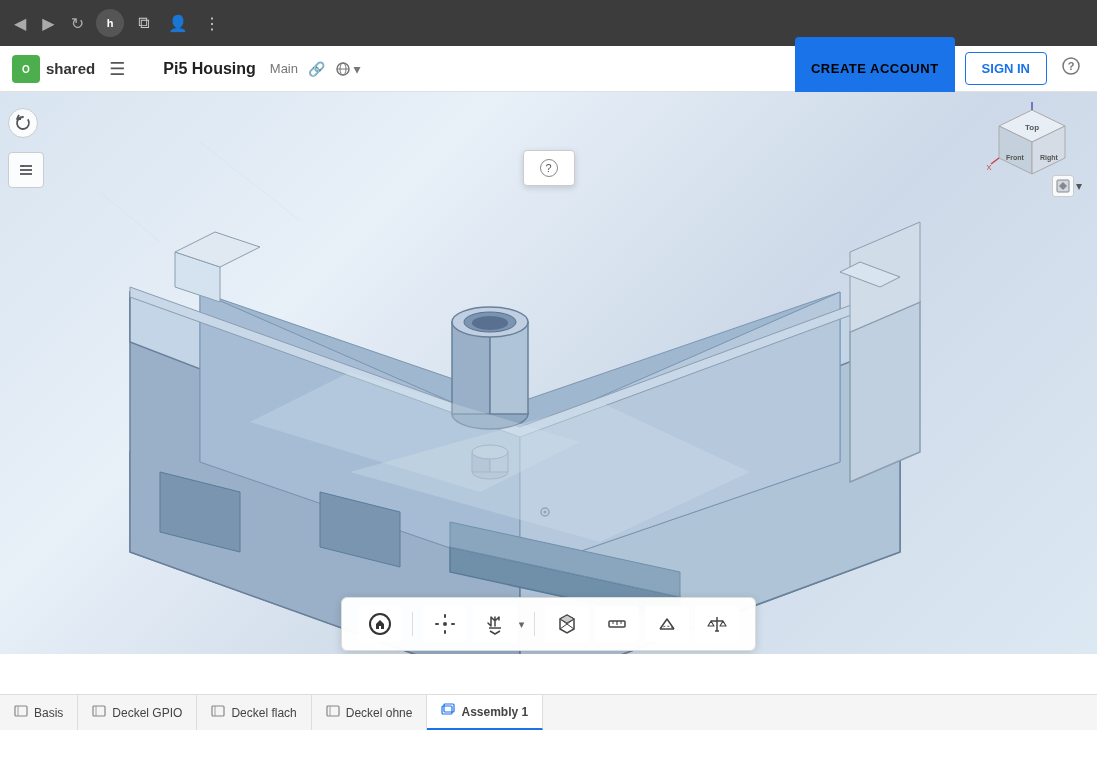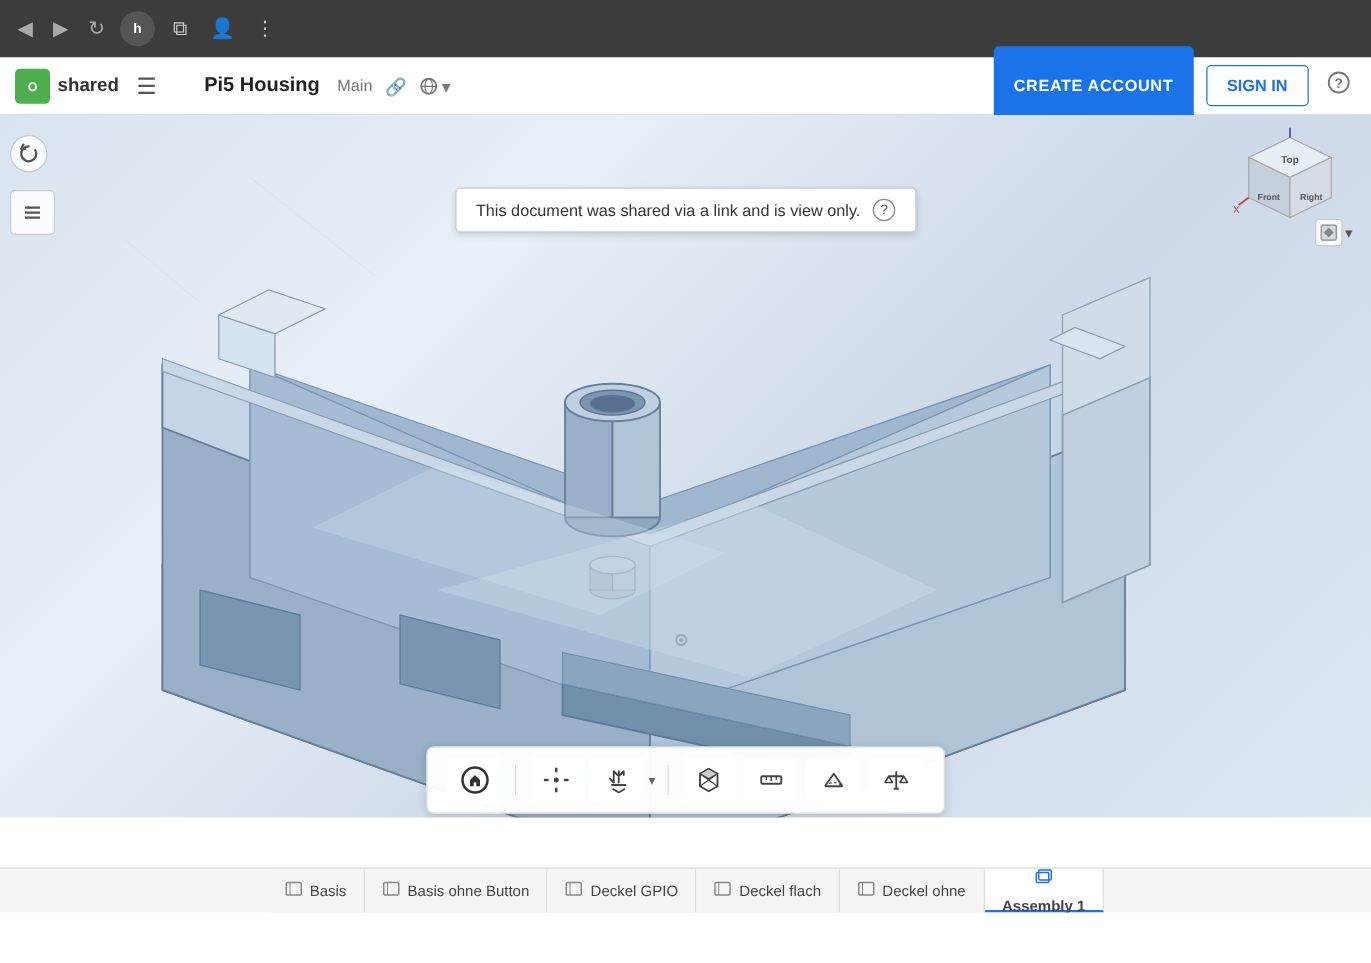--- a/index.html
+++ b/index.html
@@ -135,21 +135,21 @@
       color: #777;
       font-size: 14px;
       cursor: pointer;
       display: flex;
       align-items: center;
       gap: 2px;
     }
     .header-spacer { flex: 1; }
     .create-account-btn {
       background: #1a73e8;
-      color: #ffffff;
+      color: #000000;
       border: none;
       border-radius: 4px;
       padding: 24px 16px;
       font-size: 13px;
       font-weight: 600;
       cursor: pointer;
       letter-spacing: 0.5px;
     }
     .sign-in-btn {
       background: #fff;
@@ -262,39 +262,37 @@
 
     
     .tabs-bar {
       width: 100%;
       height: 36px;
       background: #f5f5f5;
       border-top: 1px solid #ddd;
       display: flex;
       align-items: stretch;
       overflow: hidden;
-      justify-content: center;
     }
     .tab-item {
       display: flex;
       align-items: center;
       gap: 6px;
       padding: 0 14px;
       font-size: 12px;
       color: #444;
       border-right: 1px solid #ddd;
       cursor: pointer;
       background: #f5f5f5;
       white-space: nowrap;
     }
     .tab-item.active {
       background: #fff;
       border-bottom: 2px solid #1a73e8;
       font-weight: 600;
-      flex-direction: column;
     }
     .tab-icon {
       font-size: 14px;
       color: #666;
     }
 
     
     .history-btn {
       position: absolute;
       top: 16px;
@@ -450,21 +448,20 @@
 
       <circle cx="488" cy="528" r="4" fill="none" stroke="#7a90a5" stroke-width="1.5"></circle>
       <circle cx="488" cy="528" r="1.5" fill="#7a90a5"></circle>
 
       <polygon points="350,380 600,450 750,380 600,310" fill="#ccdbe8" opacity="0.4"></polygon>
       <polygon points="250,330 480,400 580,350 350,280" fill="#d5e4f0" opacity="0.3"></polygon>
     </svg>
 
     
     <div class="notification-bar">
-      <span>This document was shared via a link and is view only.</span>
       <div class="notif-question">?</div>
     </div>
 
     
     <div class="history-btn">
       <svg width="18" height="18" viewBox="0 0 18 18">
         <path d="M9 3a6 6 0 1 0 5.2 3" fill="none" stroke="#555" stroke-width="1.8" stroke-linecap="round"></path>
         <polyline points="5,1 3,5 7,5" fill="none" stroke="#555" stroke-width="1.8" stroke-linejoin="round"></polyline>
       </svg>
     </div>
@@ -600,29 +597,20 @@
     </span>
     <span>Basis</span>
   </div>
   <div class="tab-item">
     <span class="tab-icon">
       <svg width="14" height="14" viewBox="0 0 14 14">
           <rect x="1" y="2" width="12" height="10" rx="1" fill="none" stroke="#888" stroke-width="1.2"></rect>
           <line x1="4" y1="2" x2="4" y2="12" stroke="#888" stroke-width="0.8"></line>
         </svg>
     </span>
-    <span>Basis ohne Button</span>
-  </div>
-  <div class="tab-item">
-    <span class="tab-icon">
-      <svg width="14" height="14" viewBox="0 0 14 14">
-          <rect x="1" y="2" width="12" height="10" rx="1" fill="none" stroke="#888" stroke-width="1.2"></rect>
-          <line x1="4" y1="2" x2="4" y2="12" stroke="#888" stroke-width="0.8"></line>
-        </svg>
-    </span>
     <span>Deckel GPIO</span>
   </div>
   <div class="tab-item">
     <span class="tab-icon">
       <svg width="14" height="14" viewBox="0 0 14 14">
           <rect x="1" y="2" width="12" height="10" rx="1" fill="none" stroke="#888" stroke-width="1.2"></rect>
           <line x1="4" y1="2" x2="4" y2="12" stroke="#888" stroke-width="0.8"></line>
         </svg>
     </span>
     <span>Deckel flach</span>

